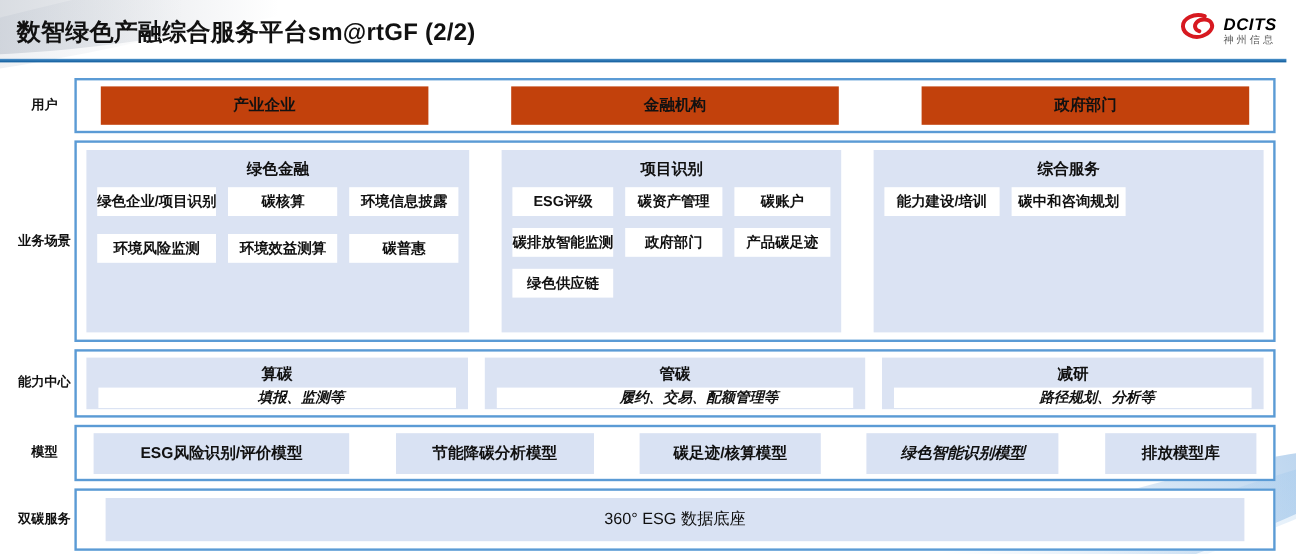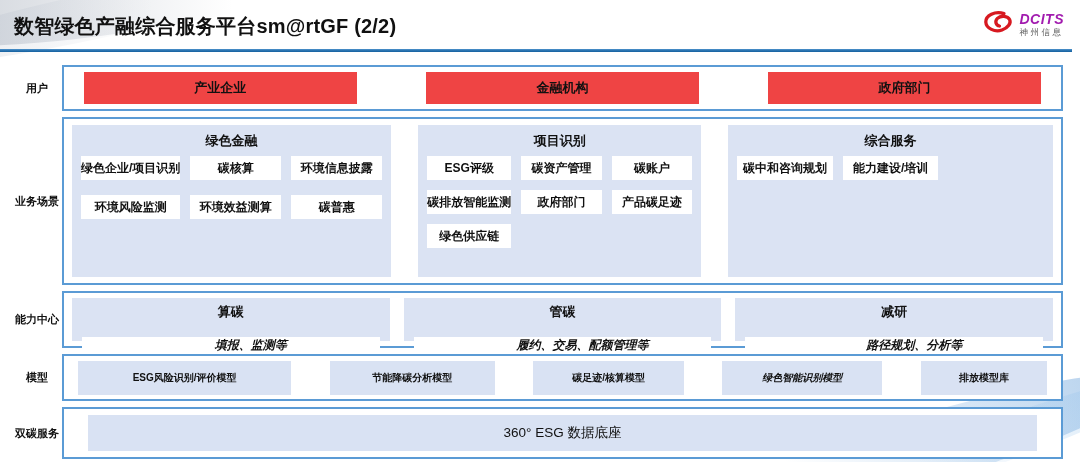--- a/index.html
+++ b/index.html
@@ -17,55 +17,55 @@
     background:linear-gradient(260deg, rgba(110,165,220,.55), rgba(255,255,255,0) 70%); transform:rotate(-17deg);}
   .deco-br2{bottom:-6px; right:-120px; width:430px; height:44px; border-radius:50%;
     background:linear-gradient(260deg, rgba(150,195,235,.45), rgba(255,255,255,0) 65%); transform:rotate(-20deg);}
 
   header{position:relative; height:49px; z-index:1;}
   .title{font-size:20px; font-weight:bold; padding:13px 0 0 14px; letter-spacing:.2px;}
   .divider{position:relative; z-index:1; height:3px; margin-right:8px;
     background:linear-gradient(180deg,#4f94cd 0%,#1c67a5 70%);}
   .logo{position:absolute; right:16px; top:9px; display:flex; align-items:center; gap:4px;}
   .logo-text{display:flex; flex-direction:column; line-height:1;}
-  .brand{color:#a21caf; font-weight:bold; font-style:italic; font-size:14px; letter-spacing:.5px;}
+  .brand{color:#000000; font-weight:bold; font-style:italic; font-size:14px; letter-spacing:.5px;}
   .brand-cn{color:#5a5a5a; font-size:8.5px; letter-spacing:2.5px; margin-top:2px;}
 
   main{position:relative; z-index:1; padding:13px 17px 0 12px;}
   .rrow{display:flex; margin-bottom:6px;}
   .rlabel{width:50px; flex:none; display:flex; align-items:center; justify-content:center;
     text-align:center; font-weight:bold; font-size:11px; line-height:1.3;}
   .rbody{flex:1; border:2px solid #5b9bd5; background:#fff; box-sizing:border-box;}
 
   
   .h1{height:46px; display:flex; align-items:center; justify-content:space-between; padding:0 20px;}
-  .box-green{width:28.5%; height:32px; background:#ef4444; display:flex; align-items:center;
+  .box-green{width:28.5%; height:32px; background:#c2410c; display:flex; align-items:center;
     justify-content:center; font-size:13px; font-weight:bold;}
 
   
   .h2{height:168px; display:flex; gap:27px; padding:6px 8px;}
   .sec{background:#dbe3f3; padding:4px 9px 8px; display:flex; flex-direction:column; box-sizing:border-box;}
   .w33{flex:1.08;} .w30{flex:0.95;} .w34{flex:1.1;}
   .sec-title{text-align:center; font-weight:bold; font-size:13px; padding:3px 0 6px;}
   .sec-grid{display:grid; grid-template-columns:1fr 1fr 1fr; gap:15px 10px; align-content:start;}
   .sec-grid.tight{gap:10px 10px;}
   .wbox{background:#fff; height:24px; display:flex; align-items:center; justify-content:center;
     font-size:12px; font-weight:600; white-space:nowrap;}
 
   
   .h3{height:57px; display:flex; gap:14px; padding:5px 8px;}
   .cap{background:#dbe3f3; flex:1; padding:3px 10px 7px; display:flex; flex-direction:column; box-sizing:border-box;}
-  .cap-title{text-align:center; font-weight:bold; font-size:13px; padding:2px 0 16px;}
+  .cap-title{text-align:center; font-weight:bold; font-size:13px; padding:2px 0 2px;}
   .cap-desc{background:#fff; flex:1; display:flex; align-items:center; justify-content:center;
     font-style:italic; font-size:12px; font-weight:600;padding-left:40px;}
 
   
   .h4{height:47px; display:flex; align-items:center; justify-content:space-between; padding:0 14px;}
   .mbox{background:#d9e2f3; height:34px; display:flex; align-items:center; justify-content:center;
-    font-size:10px; font-weight:600; white-space:nowrap; box-sizing:border-box;}
+    font-size:13px; font-weight:600; white-space:nowrap; box-sizing:border-box;}
   .m1{width:22%;} .m2{width:17%;} .m3{width:15.5%;} .m4{width:16.5%;font-style:italic;} .m5{width:13%;}
 
   
   .h5{height:52px; display:flex; align-items:center; padding:0 24px;}
   .mbox.full{width:100%; height:36px; font-weight:normal; font-size:13.5px;}
 </style>
 </head>
 <body>
 
 <div class="page">
@@ -126,22 +126,22 @@
             <div class="wbox">碳排放智能监测</div>
             <div class="wbox">政府部门</div>
             <div class="wbox">产品碳足迹</div>
             <div class="wbox">绿色供应链</div>
           </div>
         </div>
 
         <div class="sec w34">
           <div class="sec-title">综合服务</div>
           <div class="sec-grid">
+            <div class="wbox">能力建设/培训</div>
             <div class="wbox">碳中和咨询规划</div>
-            <div class="wbox">能力建设/培训</div>
           </div>
         </div>
 
       </div>
     </div>
 
     <div class="rrow">
       <div class="rlabel">能力中心</div>
       <div class="rbody h3">
         <div class="cap">

